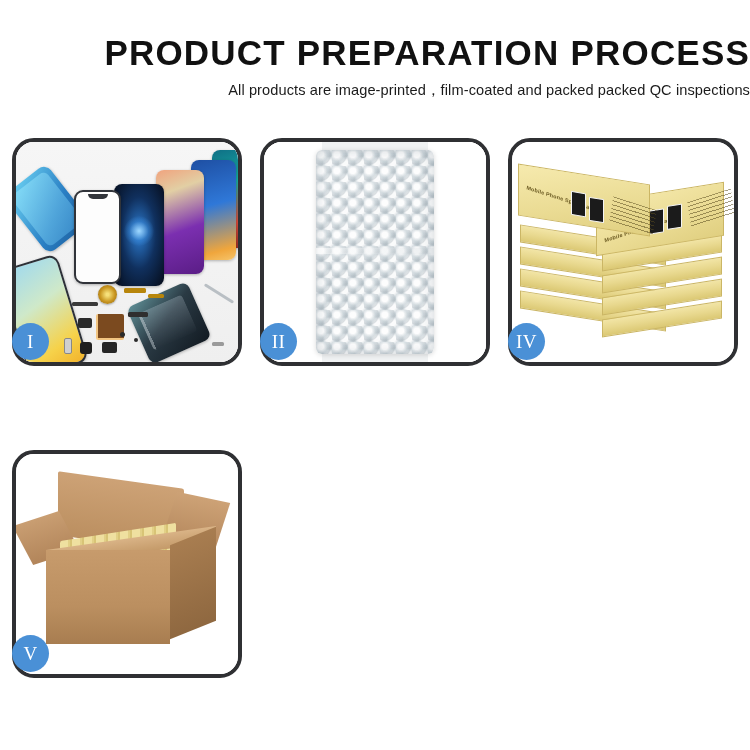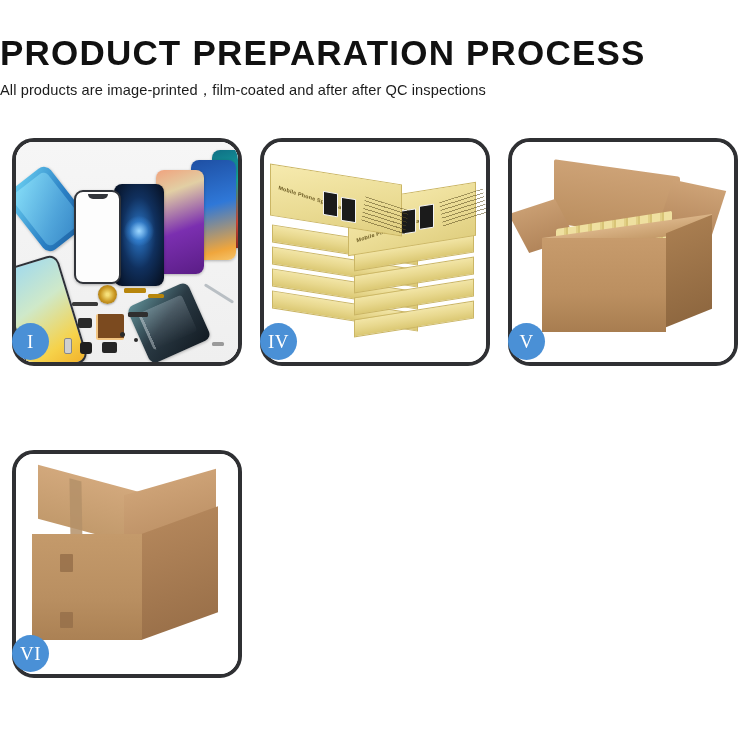--- a/index.html
+++ b/index.html
@@ -5,21 +5,21 @@
   * { margin:0; padding:0; box-sizing:border-box; }
   html,body { width:750px; height:750px; }
   body {
     background:#ffffff;
     font-family:"Liberation Sans", sans-serif;
     overflow:hidden;
     position:relative;
   }
 
   
-  .header { width:750px; padding-top:34px; text-align:left; }
+  .header { width:750px; padding-top:34px; text-align:right; }
   .title {
     font-size:35px;
     font-weight:700;
     letter-spacing:1.2px;
     color:#111111;
     line-height:1.08;
     white-space:nowrap;
   }
   .subtitle {
     margin-top:9px;
@@ -337,21 +337,21 @@
     background:rgba(180,145,105,.85);
     transform:skewY(16deg) rotate(-1deg);
   }
   .s-tab { position:absolute; background:rgba(150,112,74,.85); border-radius:1px; }
 </style>
 </head>
 <body>
 
 <div class="header">
   <div class="title">PRODUCT PREPARATION PROCESS</div>
-  <div class="subtitle">All products are image-printed，film-coated and after after QC inspections</div>
+  <div class="subtitle">All products are image-printed，film-coated and packed packed QC inspections</div>
 </div>
 
 <div class="grid">
 
   <div class="panel">
     <div class="panel-inner">
       <div class="p1">
         <div class="ph a"></div>
         <div class="ph f"></div>
         <div class="ph e"></div>
@@ -372,20 +372,28 @@
         <div class="chip" style="left:48px;top:196px;width:8px;height:16px;background:#cfcfcf;border:1px solid #888;border-radius:2px;"></div>
         <div class="chip" style="left:196px;top:200px;width:12px;height:4px;background:#9a9a9a;"></div>
         <div class="chip" style="left:186px;top:150px;width:34px;height:3px;background:#b9bfc4;transform:rotate(32deg);"></div>
         <div class="dot" style="left:104px;top:190px;width:5px;height:5px;"></div>
         <div class="dot" style="left:118px;top:196px;width:4px;height:4px;"></div>
       </div>
     </div>
     <div class="badge">I</div>
   </div>
 
+  <div class="panel white">
+    <div class="panel-inner">
+      <div class="bubble-bg">
+        <div class="bubble-sheet"></div>
+      </div>
+    </div>
+    <div class="badge">II</div>
+  </div>
 
 
   <div class="panel white">
     <div class="panel-inner">
       <div class="stack">
 
         <div class="sbox" style="left:2px;top:142px;width:146px;height:18px;transform:skewY(9deg);"></div>
         <div class="sbox" style="left:2px;top:120px;width:146px;height:18px;transform:skewY(9deg);"></div>
         <div class="sbox" style="left:2px;top:98px;width:146px;height:18px;transform:skewY(9deg);"></div>
         <div class="sbox" style="left:2px;top:76px;width:146px;height:18px;transform:skewY(9deg);"></div>
@@ -422,26 +430,14 @@
       <div class="c-flap-left"></div>
       <div class="c-flap-right"></div>
       <div class="c-fill"></div>
       <div class="c-top-rim"></div>
       <div class="c-body"></div>
       <div class="c-side"></div>
     </div>
     <div class="badge">V</div>
   </div>
 
-  <div class="panel white">
-    <div class="panel-inner">
-      <div class="s-top"></div>
-      <div class="s-top2"></div>
-      <div class="s-tape"></div>
-      <div class="s-front"></div>
-      <div class="s-right"></div>
-      <div class="s-tab" style="left:44px;top:100px;width:13px;height:18px;"></div>
-      <div class="s-tab" style="left:44px;top:158px;width:13px;height:16px;"></div>
-    </div>
-    <div class="badge">VI</div>
-  </div>
 
 </div>
 
 </body></html>

